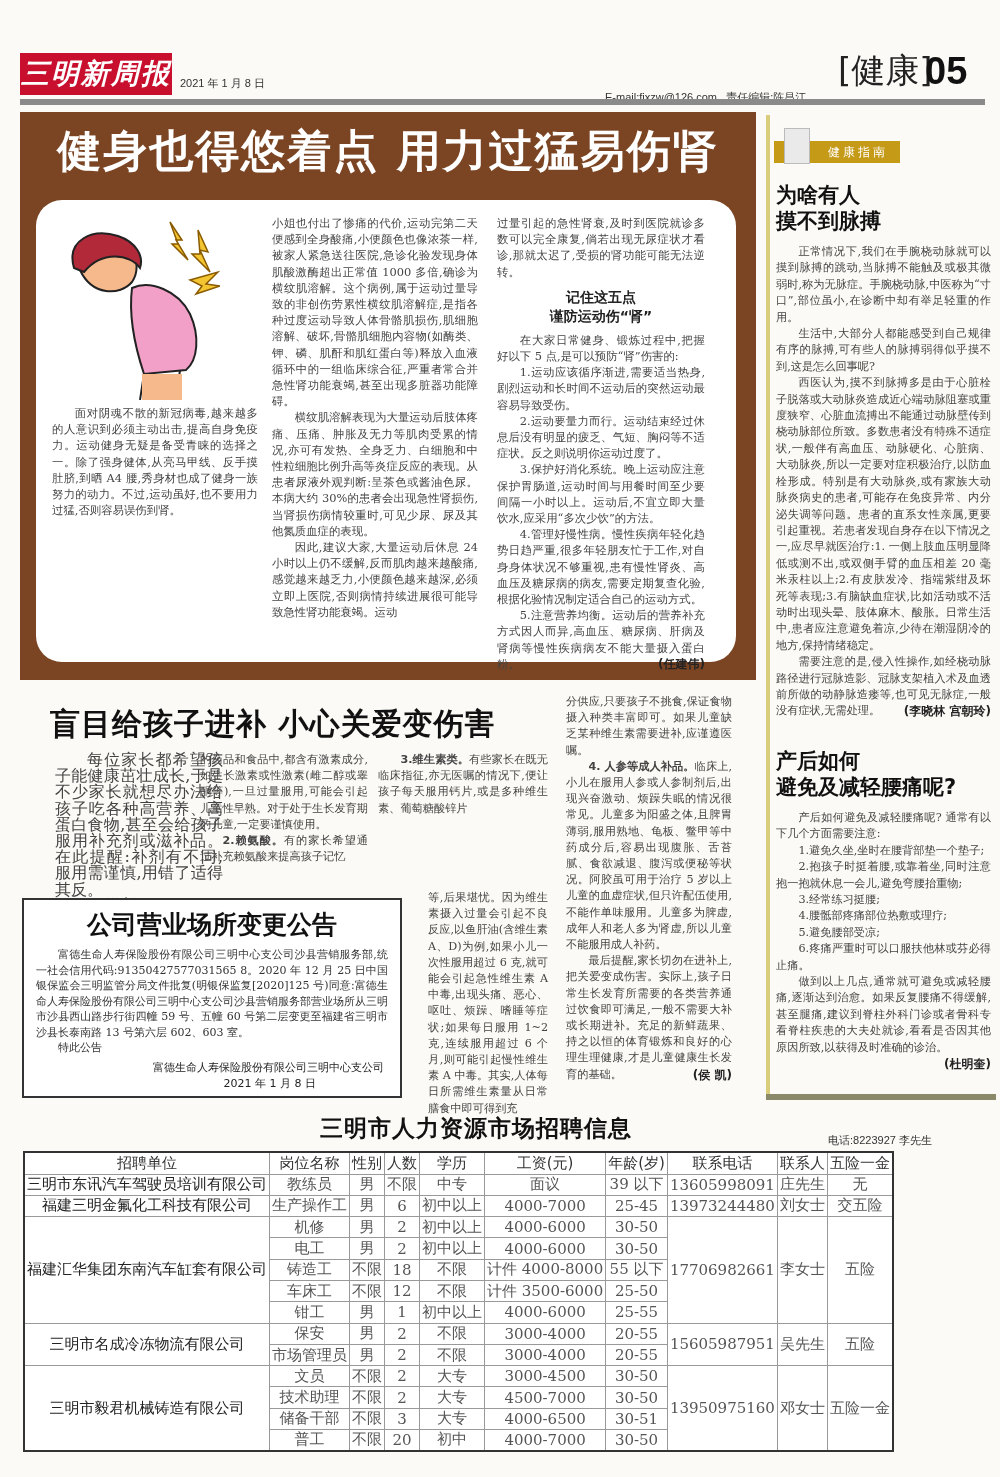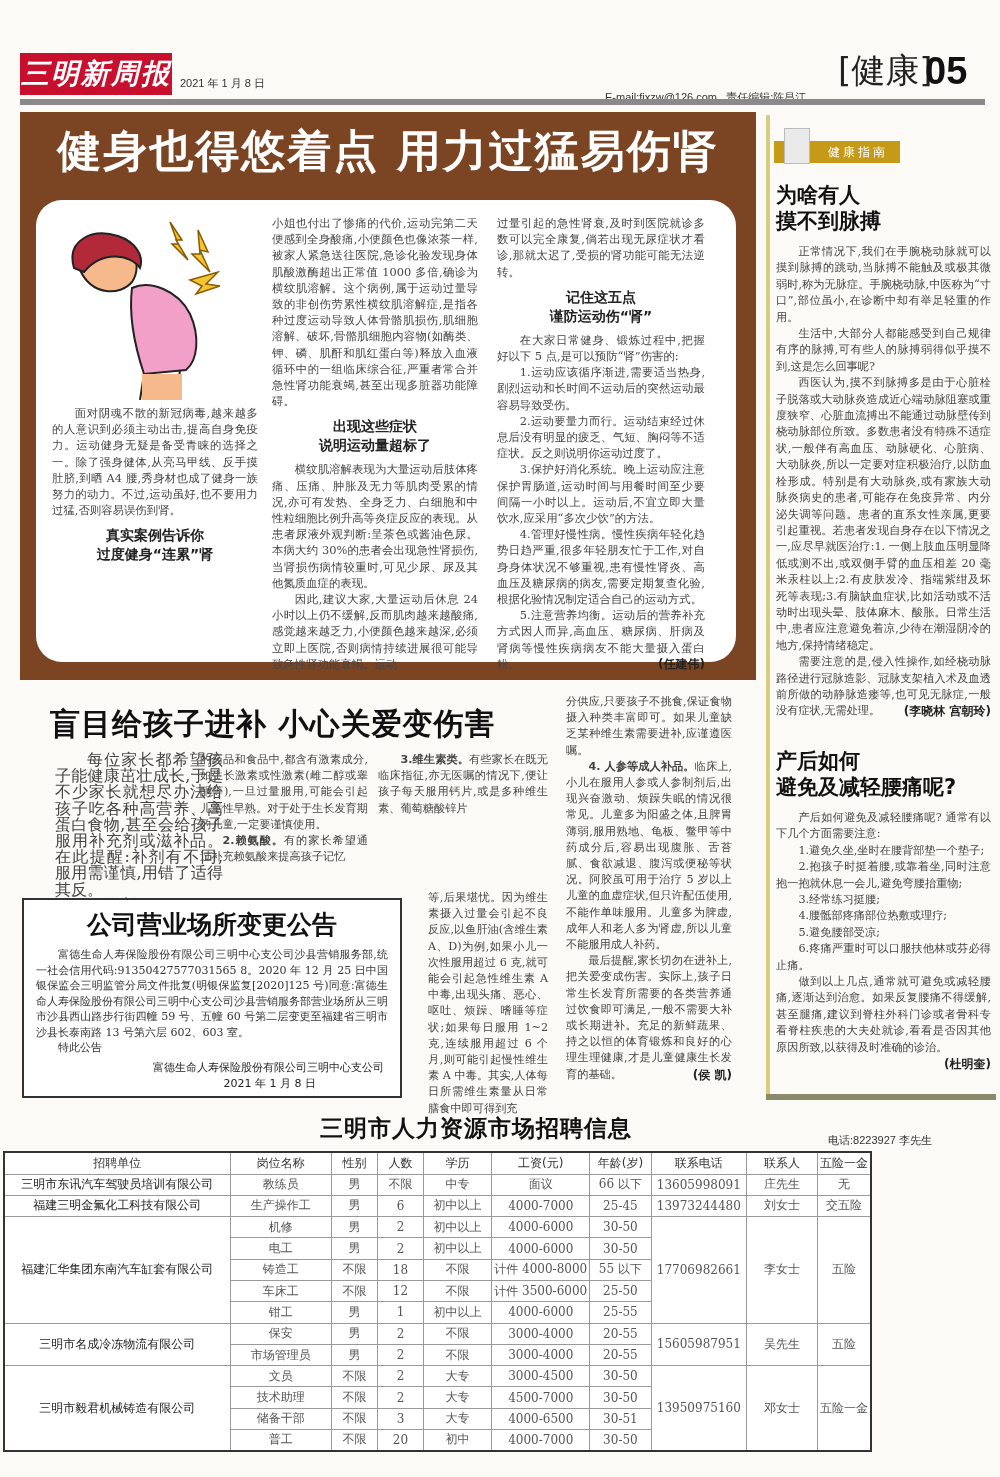--- a/index.html
+++ b/index.html
@@ -32,21 +32,21 @@
   .kids-title { left: 50px; top: 704px; font-family: "DejaVu Sans", sans-serif; font-weight: bold; font-size: 30px; color: #111; letter-spacing: 1px; }
   .notice { left: 22px; top: 898px; width: 380px; height: 200px; border: 2px solid #333; background: #fff; }
   .notice-title { text-align: center; font-family: "DejaVu Sans", sans-serif; font-weight: bold; font-size: 25px; color: #111; margin-top: 8px; }
   .notice-body { font-size: 11px; line-height: 15.5px; color: #333; padding: 6px 12px 0 12px; text-align: justify; }
   .notice-body p { text-indent: 2em; }
   .notice-sign { font-family: "DejaVu Sans", sans-serif; font-size: 11px; text-align: right; padding-right: 16px; margin-top: 4px; line-height: 16px; color: #222; }
   .notice-sign div:last-child { padding-right: 68px; }
   
   .jobs-title { left: 320px; top: 1113px; font-family: "DejaVu Sans", sans-serif; font-weight: bold; font-size: 23px; color: #111; letter-spacing: 1px; }
   .jobs-contact { left: 828px; top: 1133px; font-family: "Liberation Sans", sans-serif; font-size: 11px; color: #333; }
-  table.jobs { position: absolute; left: 3px; top: 1151px; width: 869px; border-collapse: collapse; border: 2px solid #333; background: #fff; font-size: 12px; color: #555; }
+  table.jobs { position: absolute; left: 23px; top: 1151px; width: 804px; border-collapse: collapse; border: 2px solid #333; background: #fff; font-size: 15px; color: #555; }
   table.jobs th, table.jobs td { border: 1px solid #999; text-align: center; height: 21.3px; padding: 0 2px; white-space: nowrap; }
   table.jobs th { font-family: "DejaVu Sans", sans-serif; font-weight: normal; color: #333; height: 22px; }
   table.jobs td.company { font-family: "DejaVu Sans", sans-serif; font-weight: normal; color: #222; }
 </style>
 </head>
 <body>
 
 <div class="abs logo">三明新周报</div>
 <div class="abs date">2021 年 1 月 8 日</div>
 <div class="abs email">
@@ -67,26 +67,24 @@
   <polygon points="150,70 178,62 166,74 180,76 156,84 162,76" fill="#f3c531" stroke="#8a5a00" stroke-width="1.5"></polygon>
   <path d="M40,60 C35,35 60,25 80,32 C98,38 100,60 92,72 C80,86 52,86 40,60 Z" fill="#f6b98c" stroke="#222" stroke-width="2"></path>
   <path d="M34,58 C26,30 52,18 78,26 C96,32 104,46 100,58 C90,44 62,40 44,62 Z" fill="#b22a3a" stroke="#222" stroke-width="2"></path>
   <path d="M92,78 C110,70 138,80 150,104 C160,126 158,150 146,160 L104,164 C96,140 88,110 92,78 Z" fill="#f2a0c8" stroke="#222" stroke-width="2"></path>
   <path d="M104,164 L100,190 M140,160 L136,190" stroke="#222" stroke-width="2"></path>
   <rect x="102" y="164" width="40" height="26" fill="#f6b98c"></rect>
 </svg>
 
 <div class="abs col" style="left:52px; top:405px; width:206px;">
   <p>面对阴魂不散的新冠病毒,越来越多的人意识到必须主动出击,提高自身免疫力。运动健身无疑是备受青睐的选择之一。除了强身健体,从亮马甲线、反手摸肚脐,到晒 A4 腰,秀身材也成了健身一族努力的动力。不过,运动虽好,也不要用力过猛,否则容易误伤到肾。</p>
-  <h3><span>真实案例告诉你</span><br><span>过度健身“连累”肾</span></h3>
 </div>
 
 <div class="abs col" style="left:272px; top:215px; width:206px;">
   <p style="text-indent:0">小姐也付出了惨痛的代价,运动完第二天便感到全身酸痛,小便颜色也像浓茶一样,被家人紧急送往医院,急诊化验发现身体肌酸激酶超出正常值 1000 多倍,确诊为横纹肌溶解。这个病例,属于运动过量导致的非创伤劳累性横纹肌溶解症,是指各种过度运动导致人体骨骼肌损伤,肌细胞溶解、破坏,骨骼肌细胞内容物(如酶类、钾、磷、肌酐和肌红蛋白等)释放入血液循环中的一组临床综合征,严重者常合并急性肾功能衰竭,甚至出现多脏器功能障碍。</p>
-  <h3><span>出现这些症状</span><br><span>说明运动量超标了</span></h3>
   <p>横纹肌溶解表现为大量运动后肢体疼痛、压痛、肿胀及无力等肌肉受累的情况,亦可有发热、全身乏力、白细胞和中性粒细胞比例升高等炎症反应的表现。从患者尿液外观判断:呈茶色或酱油色尿。本病大约 30%的患者会出现急性肾损伤,当肾损伤病情较重时,可见少尿、尿及其他氮质血症的表现。</p>
   <p>因此,建议大家,大量运动后休息 24 小时以上仍不缓解,反而肌肉越来越酸痛,感觉越来越乏力,小便颜色越来越深,必须立即上医院,否则病情持续进展很可能导致急性肾功能衰竭。运动</p>
 </div>
 
 <div class="abs col" style="left:497px; top:215px; width:208px;">
   <p style="text-indent:0">过量引起的急性肾衰,及时到医院就诊多数可以完全康复,倘若出现无尿症状才看诊,那就太迟了,受损的肾功能可能无法逆转。</p>
   <h3><span>记住这五点</span><br><span>谨防运动伤“肾”</span></h3>
   <p>在大家日常健身、锻炼过程中,把握好以下 5 点,是可以预防“肾”伤害的:</p>
   <p>1.运动应该循序渐进,需要适当热身,剧烈运动和长时间不运动后的突然运动最容易导致受伤。</p>
   <p>2.运动要量力而行。运动结束经过休息后没有明显的疲乏、气短、胸闷等不适症状。反之则说明你运动过度了。</p>
@@ -183,21 +181,21 @@
     </tr>
   </thead>
   <tbody id="jobs-body">
       <tr>
         <td class="company">三明市东讯汽车驾驶员培训有限公司</td>
         <td>教练员</td>
         <td>男</td>
         <td>不限</td>
         <td>中专</td>
         <td>面议</td>
-        <td>66 以下</td>
+        <td>39 以下</td>
         <td>13605998091</td>
         <td>庄先生</td>
         <td>无</td>
       </tr>
       <tr>
         <td class="company">福建三明金氟化工科技有限公司</td>
         <td>生产操作工</td>
         <td>男</td>
         <td>6</td>
         <td>初中以上</td>

